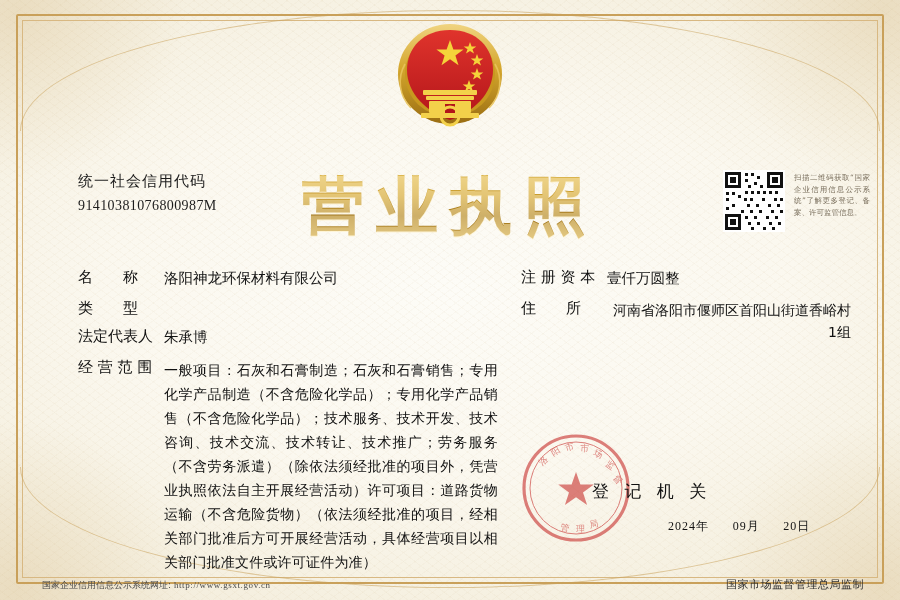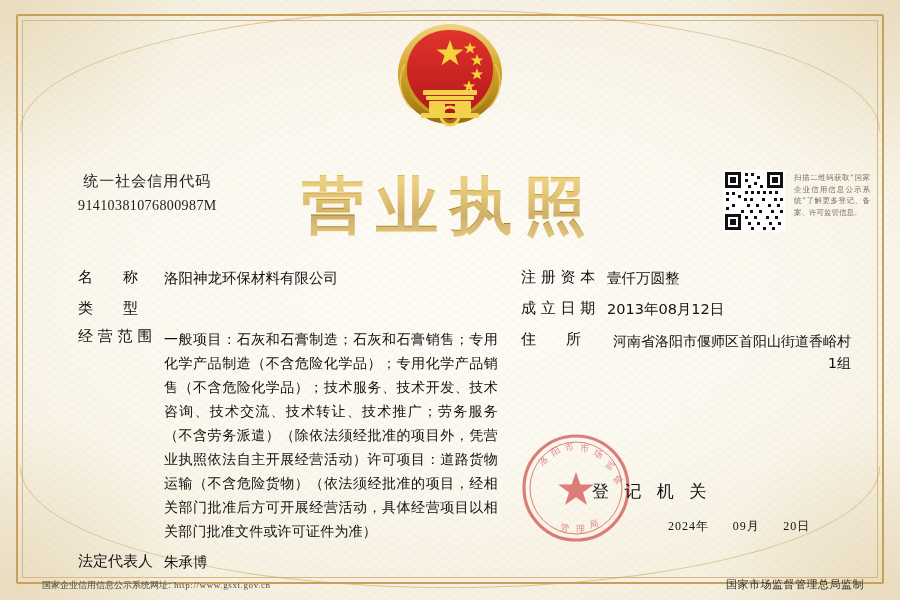--- a/index.html
+++ b/index.html
@@ -93,21 +93,20 @@
     text-shadow: 0 1px 0 rgba(255,240,190,0.5);
     white-space: nowrap;
   }
 
   
   .code-block {
     position: absolute;
     left: 78px;
     top: 172px;
     color: #1c1c1c;
-    text-align: center;
   }
   .code-label {
     font-size: 15px;
     letter-spacing: 1px;
     font-family: "DejaVu Sans", sans-serif;
   }
   .code-value {
     font-size: 14px;
     margin-top: 7px;
     font-family: "Liberation Serif", serif;
@@ -368,38 +367,34 @@
   <div class="qr-note">扫描二维码获取“国家企业信用信息公示系统”了解更多登记、备案、许可监管信息。</div>
 
   <div class="fields-left">
     <div class="row">
       <div class="lbl">名　　称</div>
       <div class="val">洛阳神龙环保材料有限公司</div>
     </div>
     <div class="row">
       <div class="lbl">类　　型</div>
     </div>
+    <div class="row">
+      <div class="lbl">法定代表人</div>
+      <div class="val">朱承博</div>
+    </div>
     <div class="row" style="margin-top:2px;">
       <div class="lbl">经 营 范 围</div>
       <div class="scope-val">一般项目：石灰和石膏制造；石灰和石膏销售；专用化学产品制造（不含危险化学品）；专用化学产品销售（不含危险化学品）；技术服务、技术开发、技术咨询、技术交流、技术转让、技术推广；劳务服务（不含劳务派遣）（除依法须经批准的项目外，凭营业执照依法自主开展经营活动）许可项目：道路货物运输（不含危险货物）（依法须经批准的项目，经相关部门批准后方可开展经营活动，具体经营项目以相关部门批准文件或许可证件为准）</div>
-    </div>
-    <div class="row">
-      <div class="lbl">法定代表人</div>
-      <div class="val">朱承博</div>
     </div>
   </div>
 
   <div class="fields-right">
     <div class="row">
       <div class="lbl">注 册 资 本</div>
       <div class="val">壹仟万圆整</div>
-    </div>
-    <div class="row">
-      <div class="lbl">成 立 日 期</div>
-      <div class="val">2013年08月12日</div>
     </div>
     <div class="row">
       <div class="lbl">住　　所</div>
       <div class="addr-val">河南省洛阳市偃师区首阳山街道香峪村1组</div>
     </div>
   </div>
 
   <div class="seal">
     <svg viewBox="0 0 112 112" width="112" height="112">
       <g stroke="#c8322f" fill="none" opacity="0.85">

